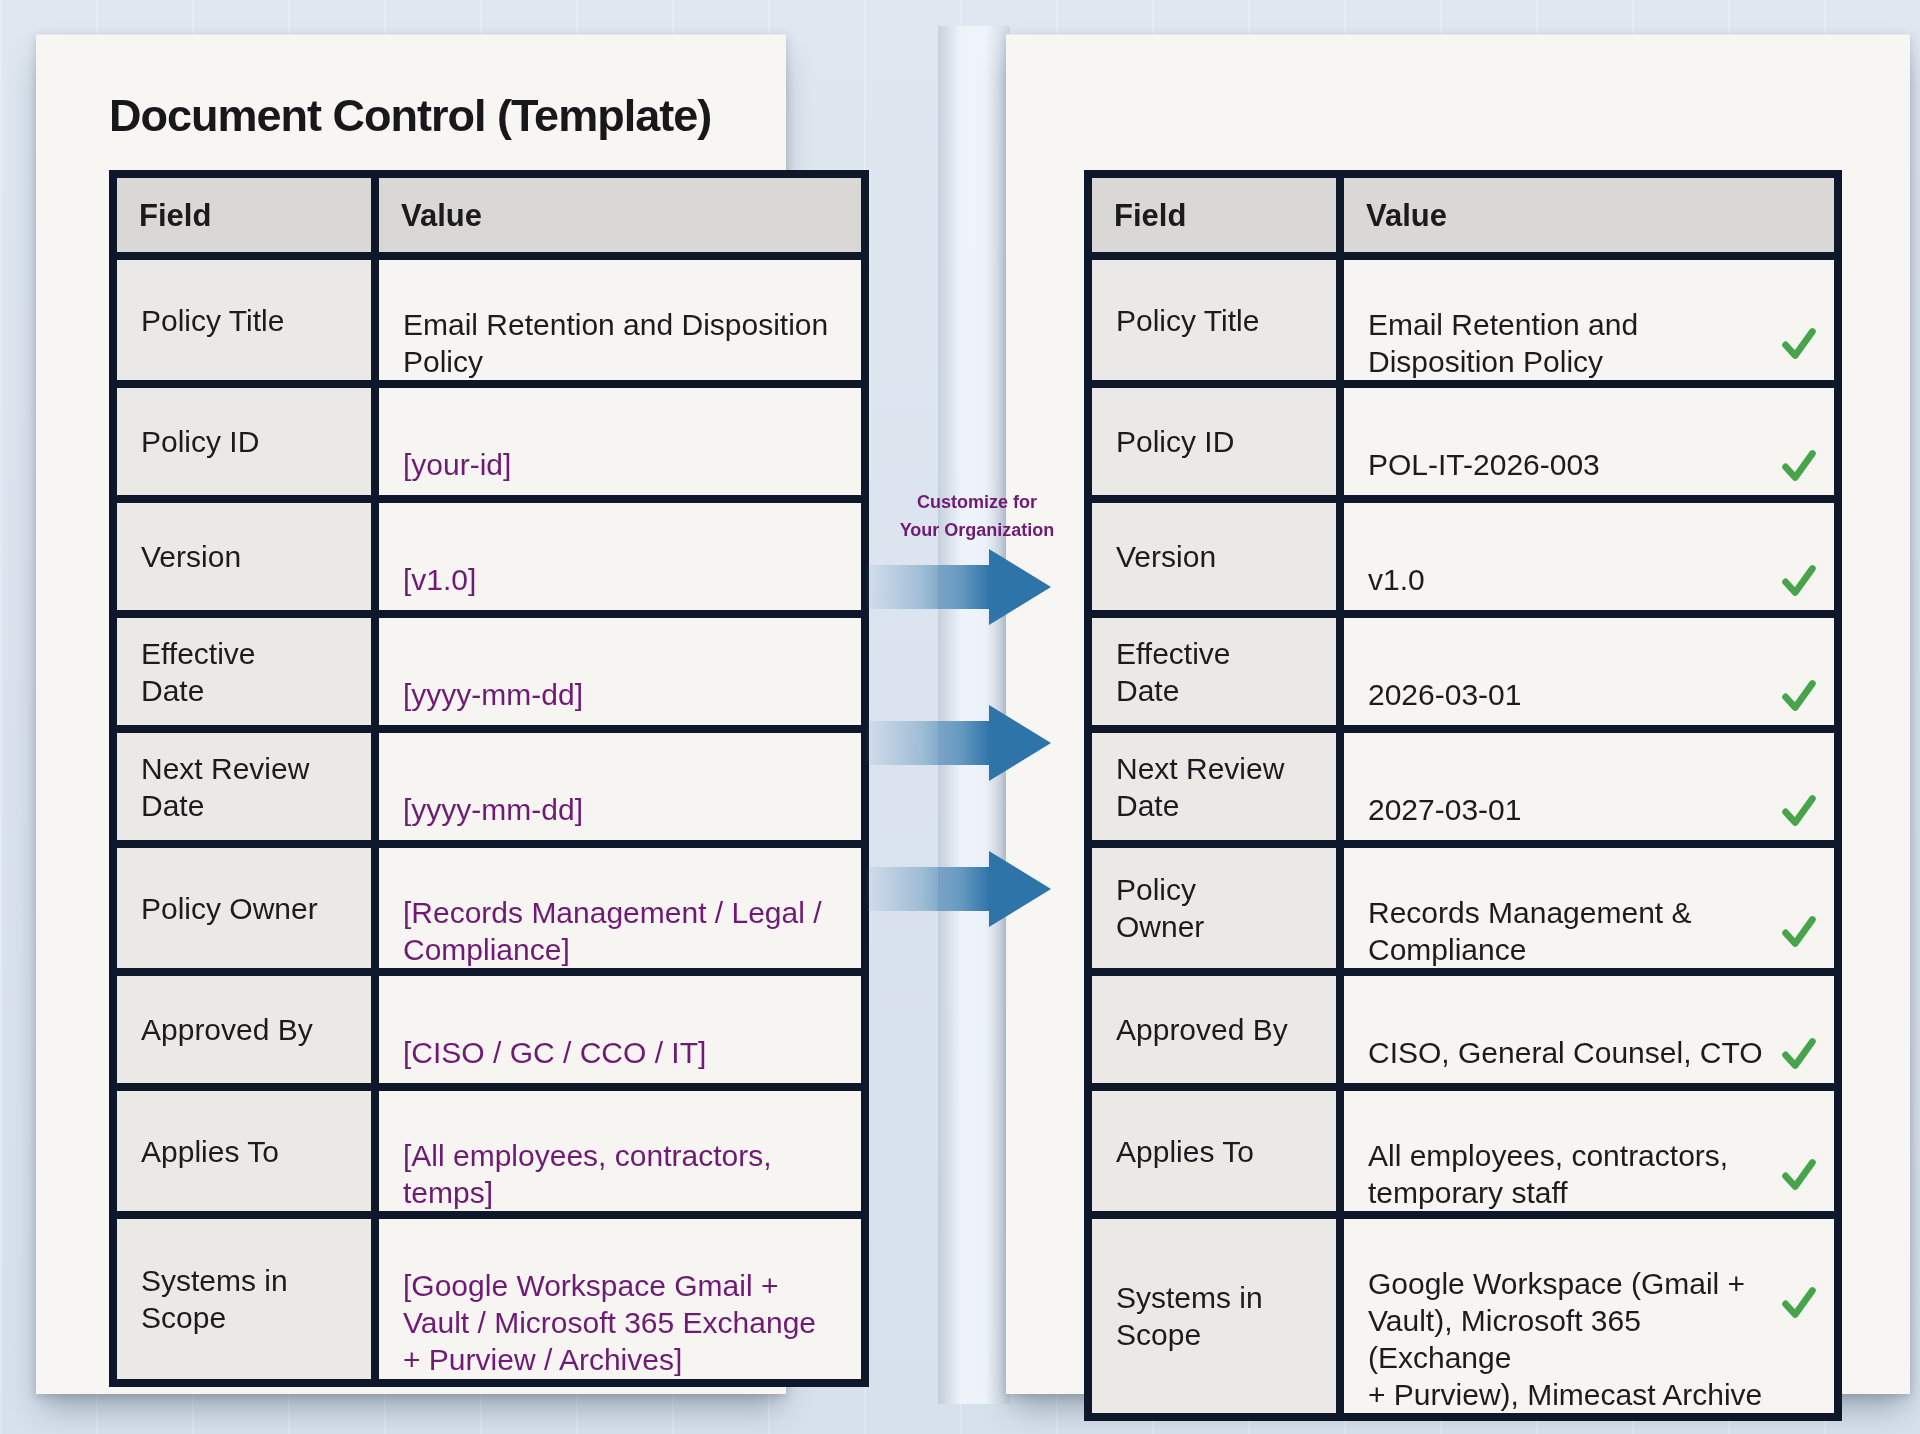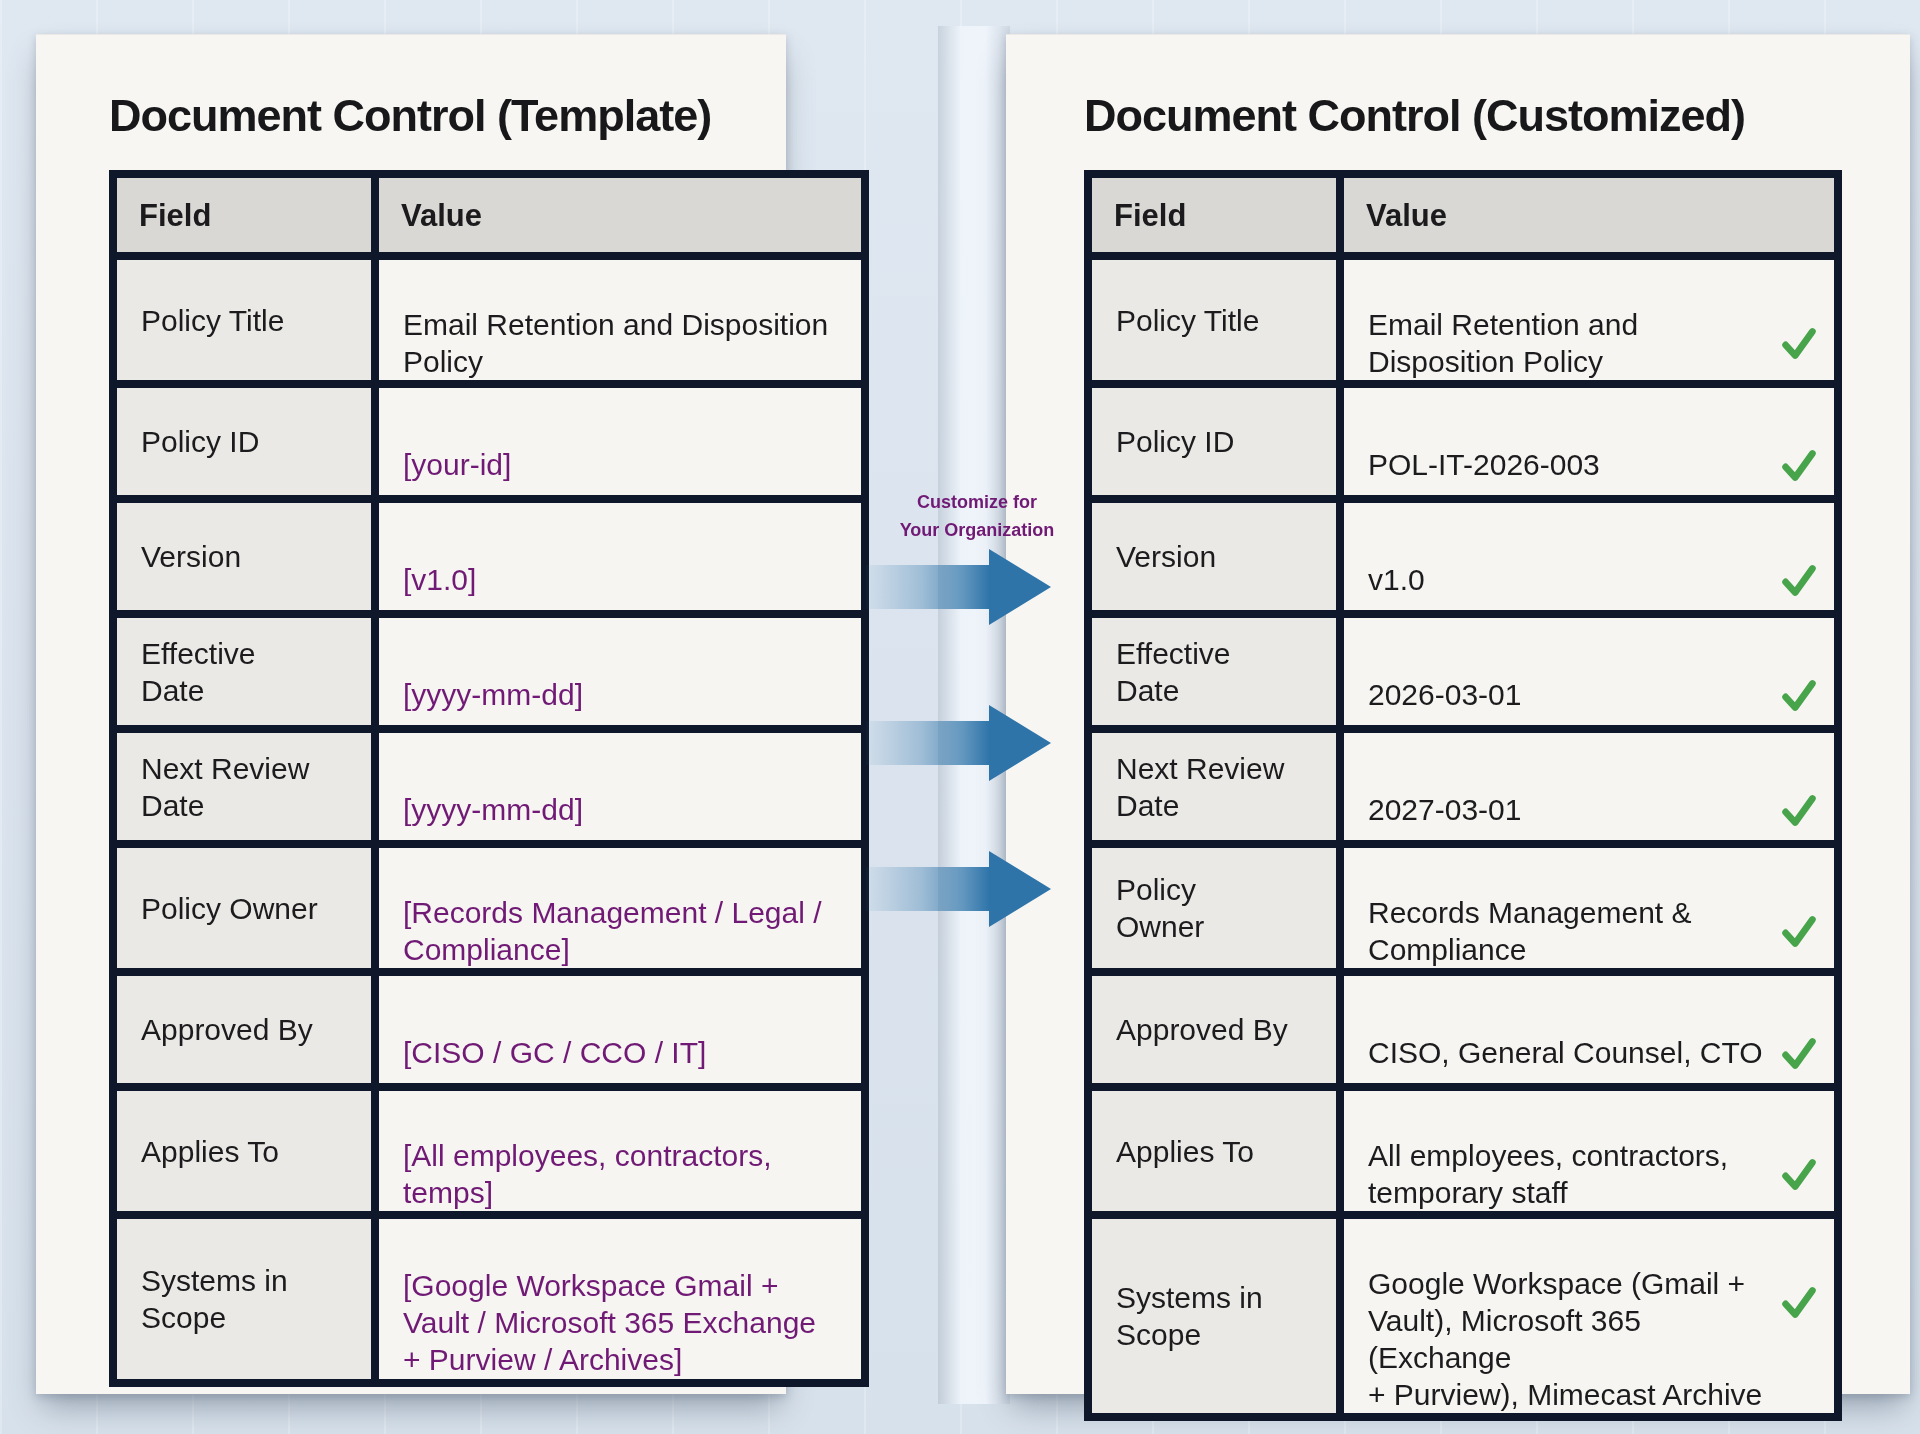--- a/index.html
+++ b/index.html
@@ -139,21 +139,20 @@
 Scope</td>
       <td class="value ph"><div class="cellwrap"><span class="vtext">[Google Workspace Gmail +
 Vault / Microsoft 365 Exchange
 + Purview / Archives]</span></div></td>
     </tr>
   </tbody>
     </table>
 </div>
 
 <div class="page page-right">
-  <div class="page-title">Document Control (Customized)</div>
   <table class="doc">
     <colgroup>
         <col class="c-field">
         <col class="c-value">
       </colgroup>
     <tbody>
         <tr>
       <th>Field</th>
       <th>Value</th>
     </tr>

